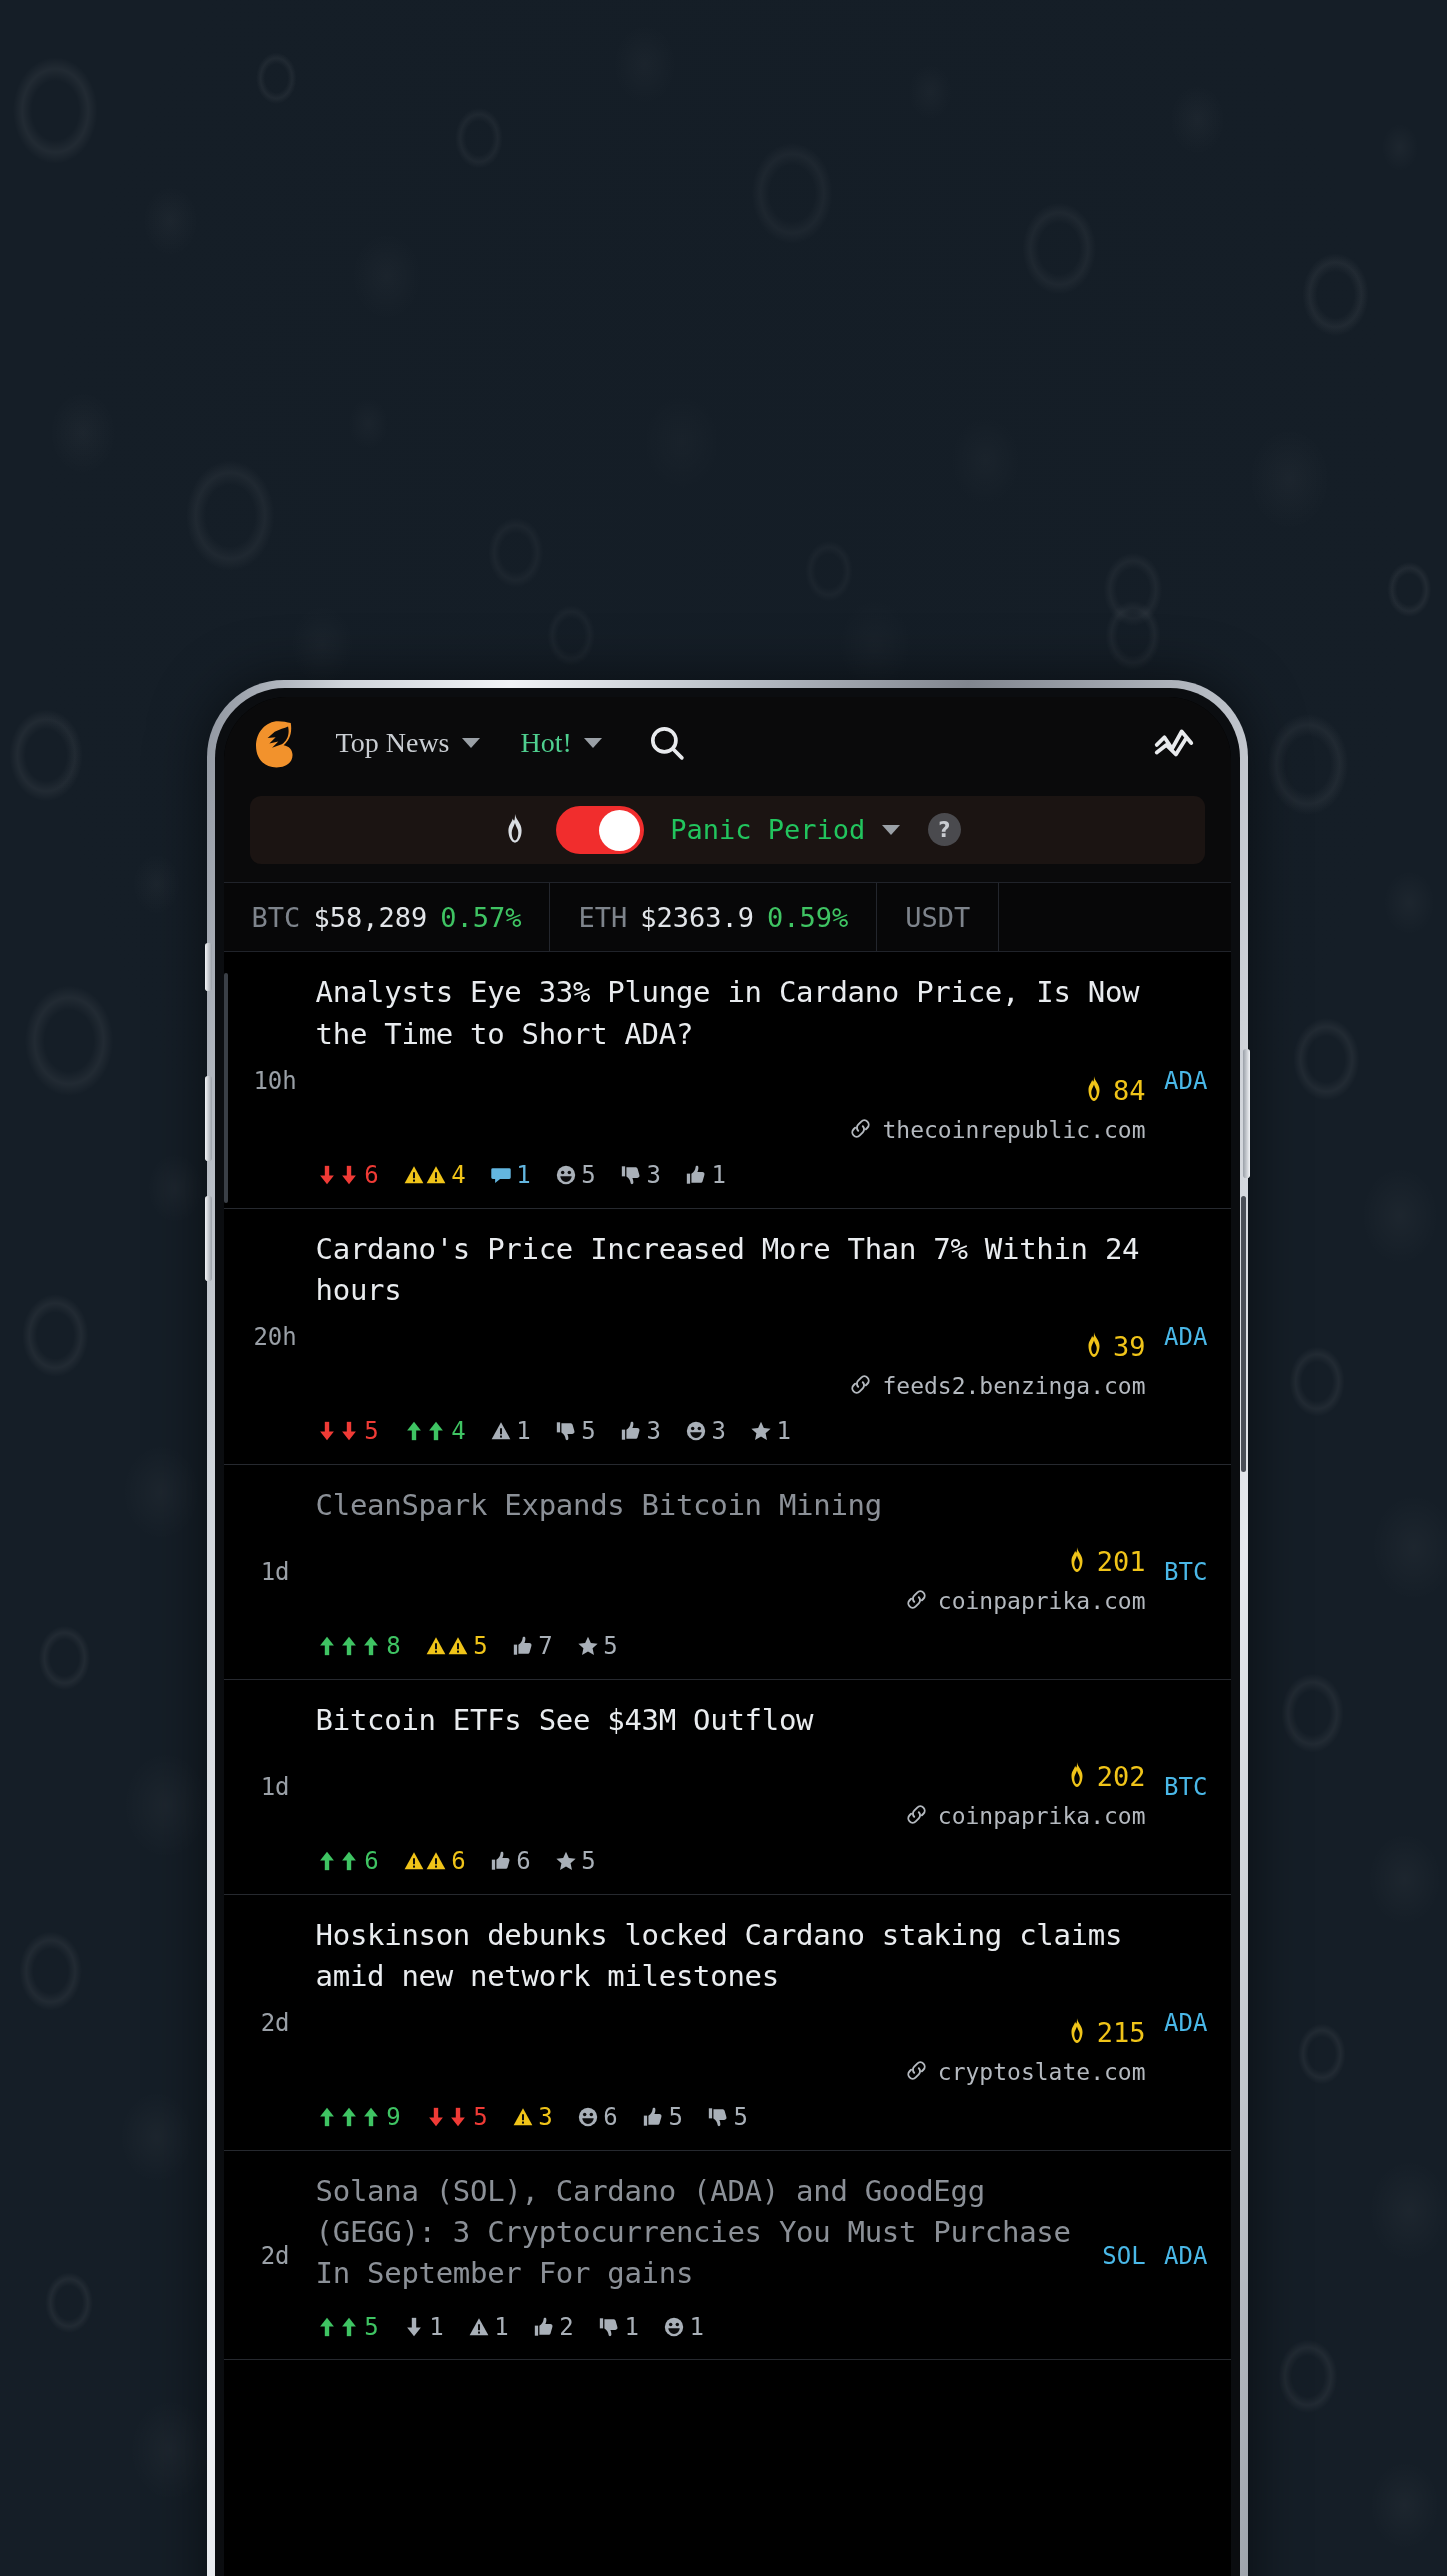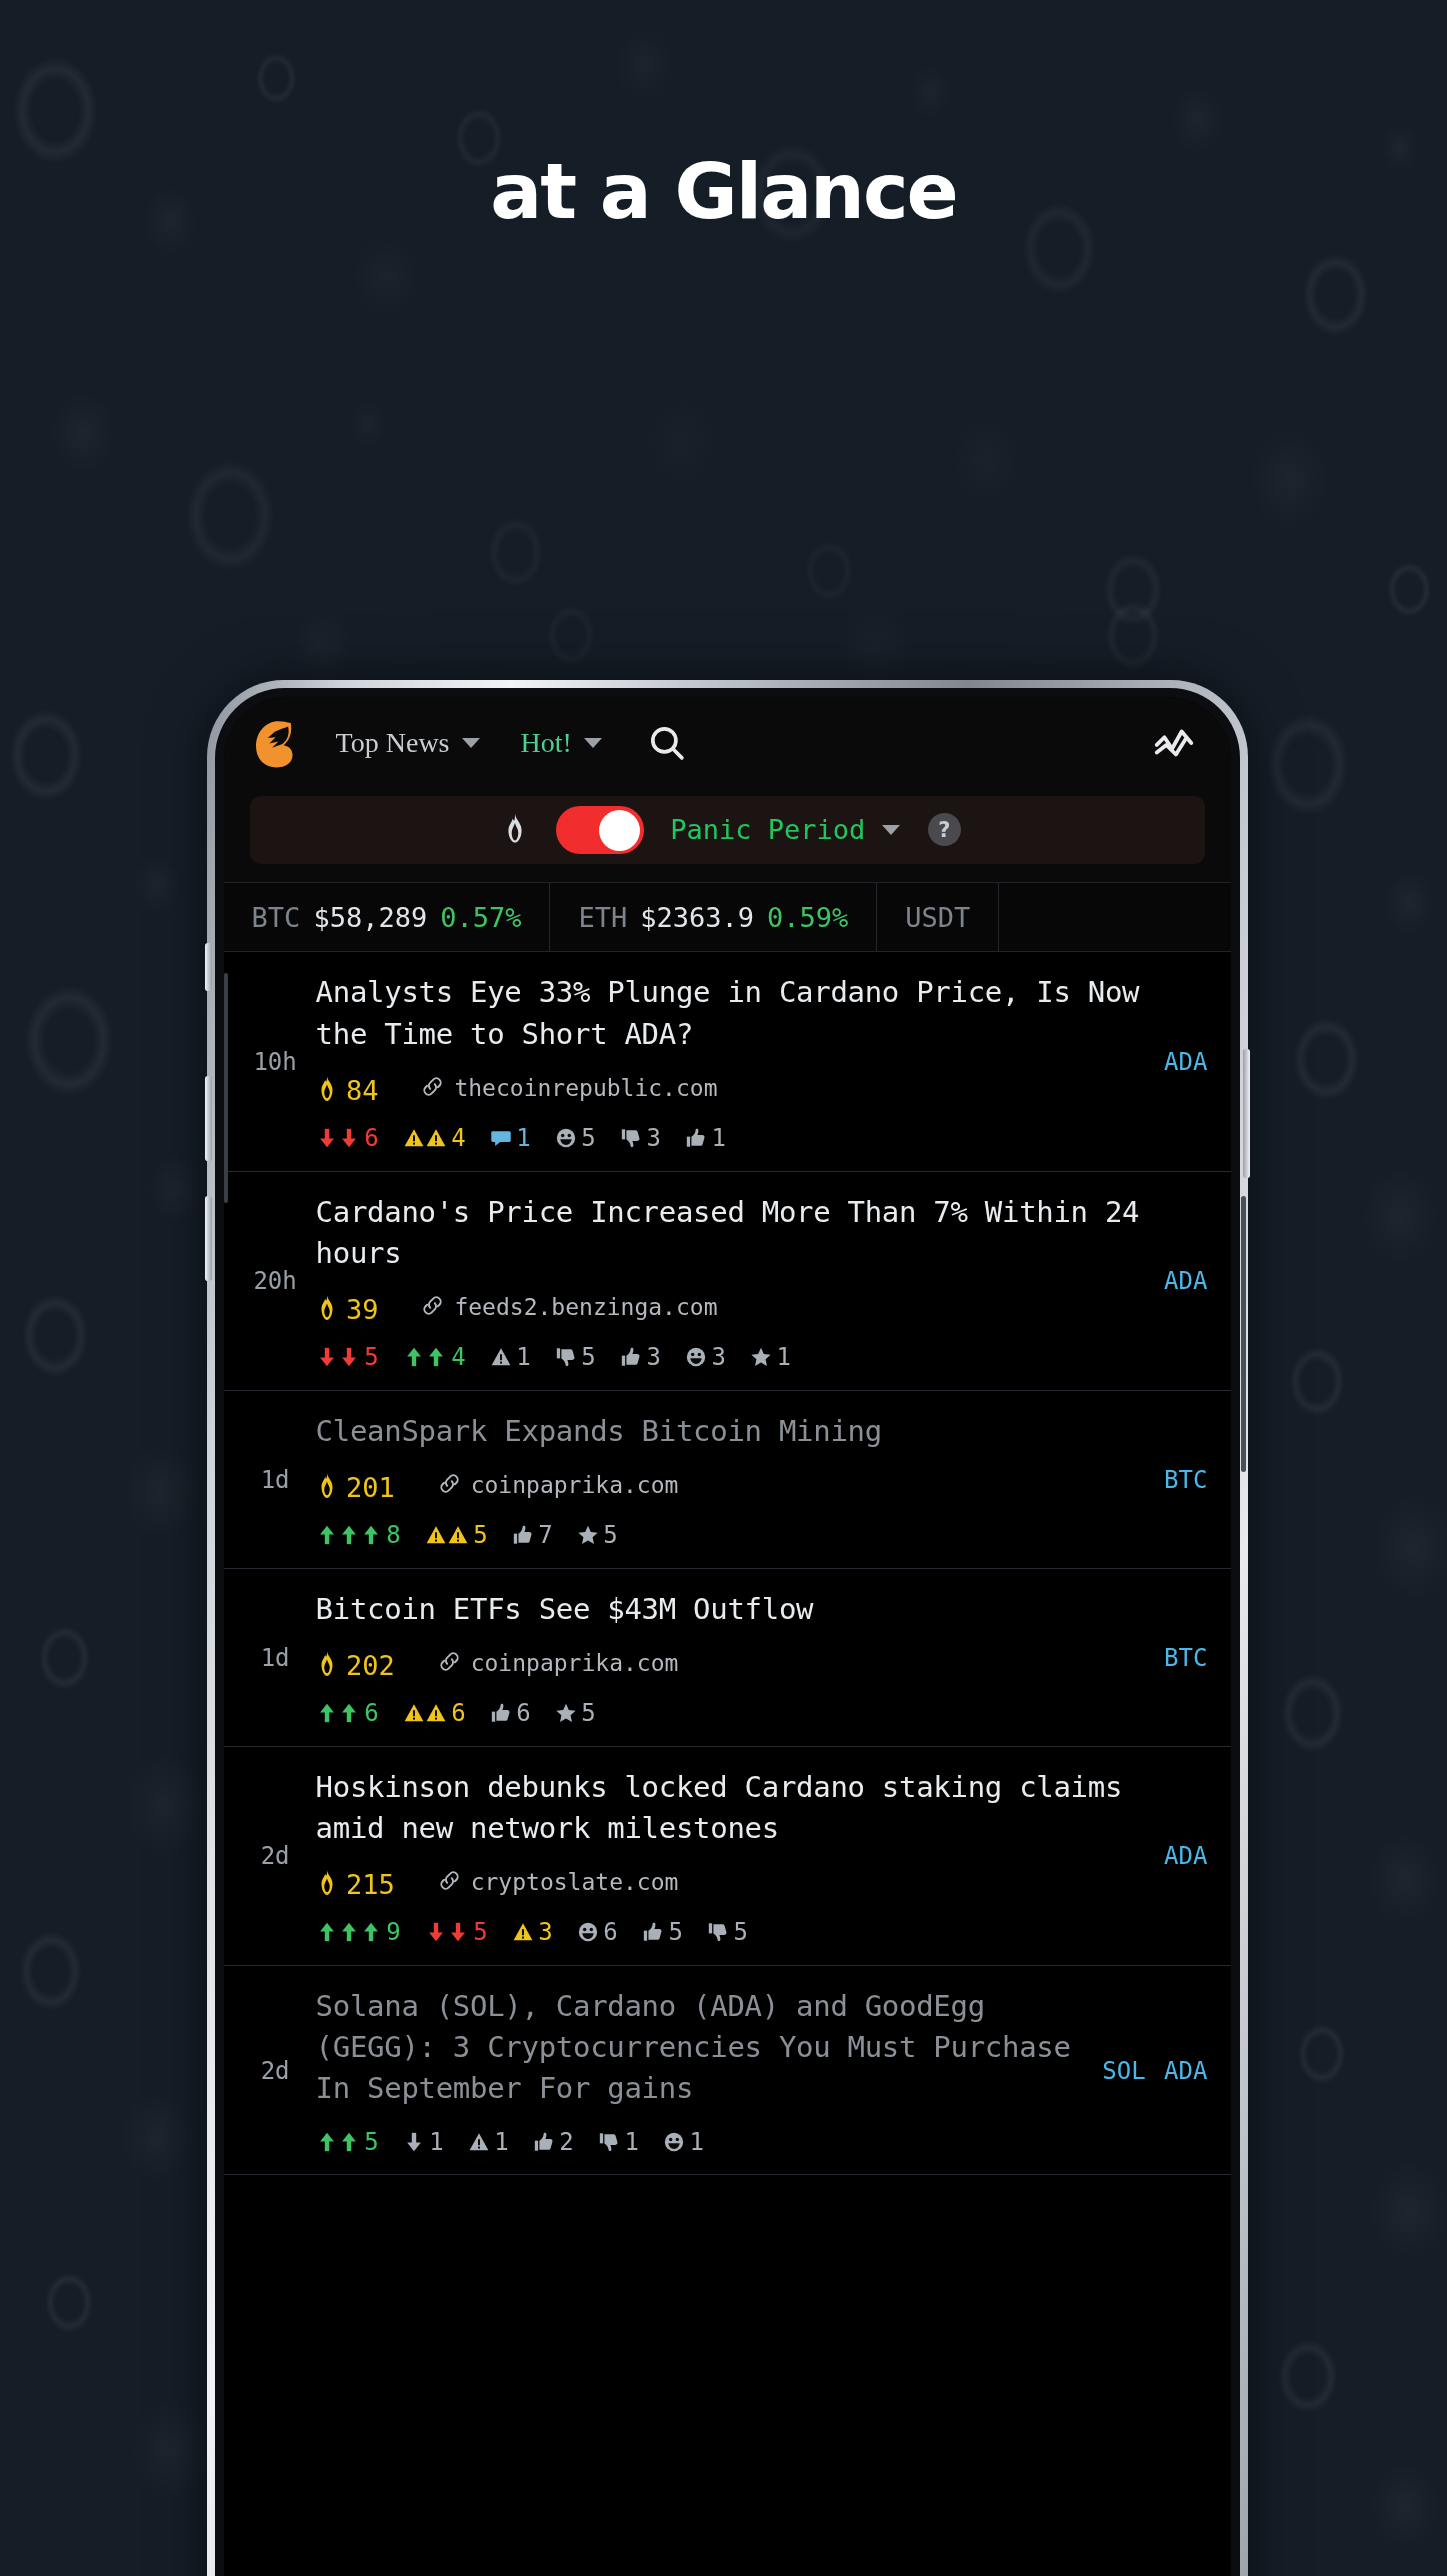--- a/index.html
+++ b/index.html
@@ -257,23 +257,24 @@
   .ni-title {
     font-family: "DejaVu Sans Mono", monospace;
     font-size: 29px;
     line-height: 1.42;
     color: #e9ecef;
     letter-spacing: -0.3px;
   }
   .ni-title.dim { color: #8b9097; }
   .ni-meta {
     display: flex;
-    align-items: flex-start;
-    gap: 23px;
+    align-items: flex-end;
+    gap: 11px;
     margin-top: 20px;
+    flex-direction: column;
   }
   .ni-heat {
     display: flex; align-items: center; gap: 8.3px;
   }
   .ni-heat-num {
     font-family: "DejaVu Sans Mono", monospace;
     font-size: 27px;
     color: #f0c419;
   }
   .ni-src {
@@ -407,21 +408,20 @@
       <ellipse cx="1230" cy="690" rx="30" ry="38" fill="url(#bub)"></ellipse>
       <ellipse cx="300" cy="2740" rx="36" ry="45" fill="url(#bub2)"></ellipse>
       <ellipse cx="900" cy="2760" rx="28" ry="35" fill="url(#bub)"></ellipse>
       <ellipse cx="1250" cy="2730" rx="42" ry="52" fill="url(#bub2)"></ellipse>
     </g>
   </svg>
   <div id="bg-vignette"></div>
 </div>
 
 <div id="headline">
-  <span class="hl-line2">at a Glance</span>
 </div>
 
 <div id="phone">
   <div id="phone-frame"></div>
   <div class="side-btn" id="btn-mute"></div>
   <div class="side-btn" id="btn-volup"></div>
   <div class="side-btn" id="btn-voldn"></div>
   <div class="side-btn" id="btn-power"></div>
   <div id="phone-frame-inner"></div>
 

